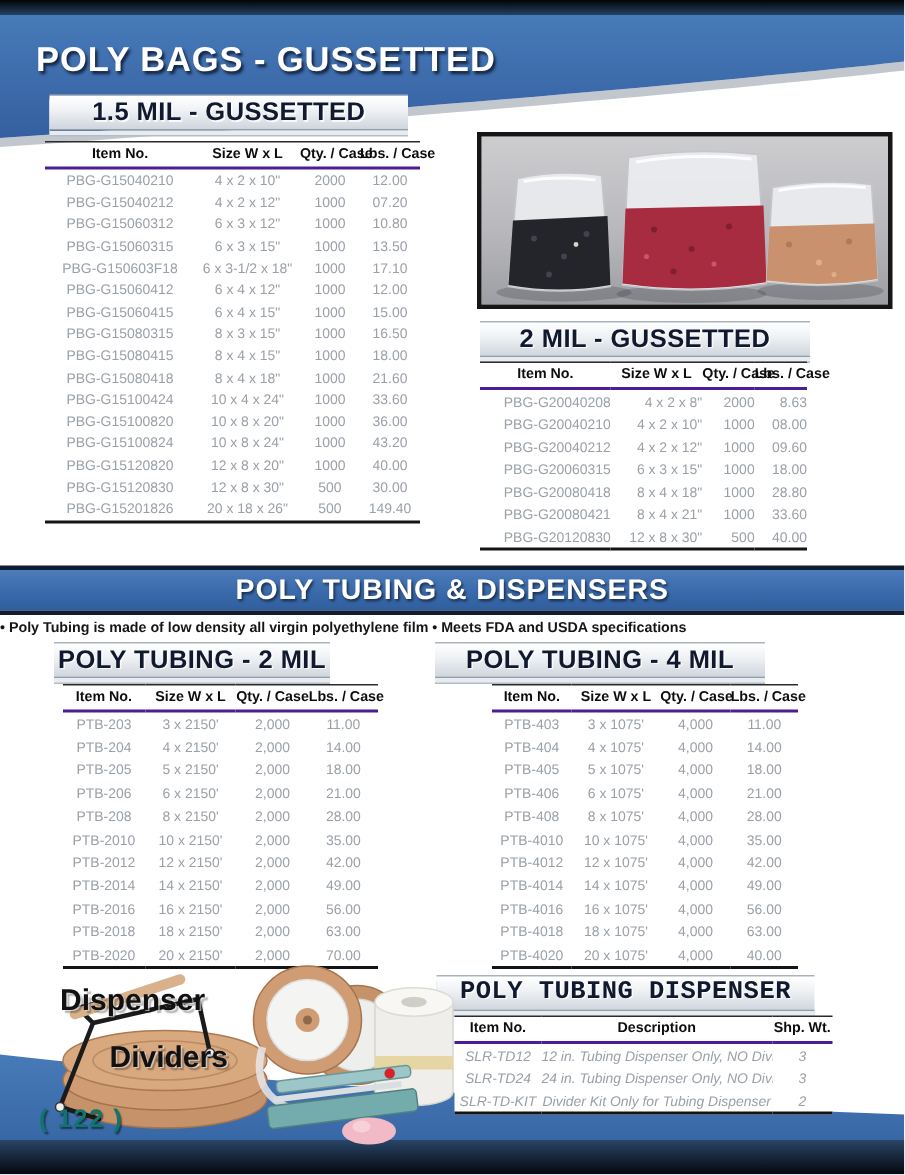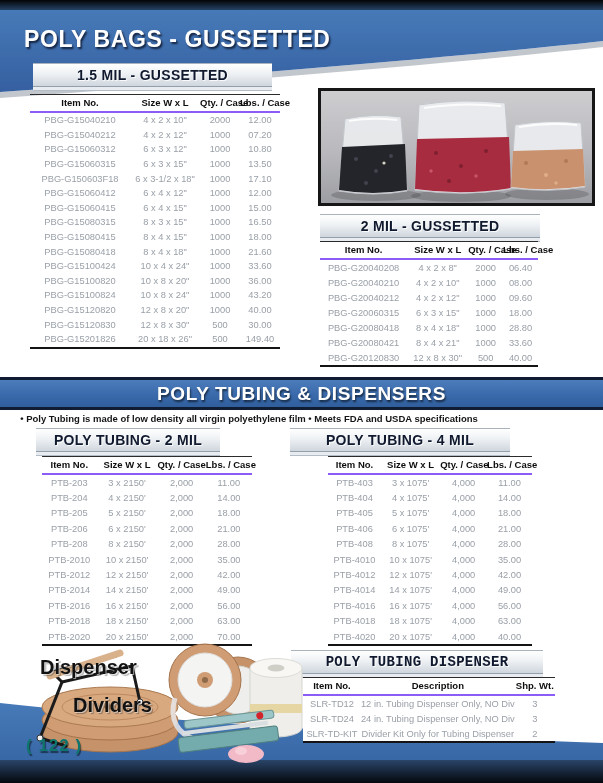--- a/index.html
+++ b/index.html
@@ -8,42 +8,42 @@
 
   
   .hdr-svg{position:absolute;left:0;top:0;z-index:1;}
   .ftr-svg{position:absolute;left:0;top:683px;z-index:1;}
   .page-title{position:absolute;left:24px;top:26px;z-index:2;color:#fff;font-size:23px;font-weight:bold;
     letter-spacing:.6px;text-shadow:1.5px 2px 2px rgba(5,10,25,.75);}
   .page-number{position:absolute;left:26px;top:736px;z-index:5;color:#0f766e;font-size:17px;font-weight:bold;
     letter-spacing:1px;text-shadow:1px 1.5px 1px rgba(0,0,0,.5);}
 
   
-  .bar{position:absolute;height:22px;line-height:22px;text-align:center;font-weight:bold;font-size:14px;
+  .bar{position:absolute;height:22px;line-height:22px;text-align:center;font-weight:bold;font-size:17px;
     color:#10192e;letter-spacing:.3px;z-index:2;
     background:linear-gradient(180deg,#ffffff 0%,#eef1f4 45%,#cfd6dd 100%);
     border-top:1px solid #a9b3be;border-bottom:1px solid #93a0ac;
     box-shadow:0 3px 0 #e8ecf0,0 4px 0 #b3bdc7;}
   .bar span{text-shadow:1px 1px 0 rgba(255,255,255,.8);}
 
   
   table{border-collapse:collapse;table-layout:fixed;position:absolute;z-index:2;
     border-top:1px solid #2b2b2b;border-bottom:2px solid #141414;background:transparent;}
-  th{font-size:9.5px;font-weight:bold;color:#0d0d0d;border-bottom:2px solid #8b5cf6;
+  th{font-size:9.5px;font-weight:bold;color:#0d0d0d;border-bottom:2px solid #4c1d95;
     padding:2px 0 3px 0;text-align:center;white-space:nowrap;}
   td{font-size:9.3px;color:#9aa0a8;text-align:center;height:14.6px;padding:0;white-space:nowrap;overflow:hidden;}
 
   .tbl-g15{left:30px;top:94px;width:250px;}
   .tbl-g20{left:320px;top:241px;width:218px;}
-  .tbl-g20 td{height:15px;}
+  .tbl-g20 td{height:15px;text-align:right;}
   .tbl-t2{left:42px;top:456px;width:210px;}
   .tbl-t4{left:328px;top:456px;width:204px;}
   .tbl-t2 td,.tbl-t4 td{height:15.4px;}
   .tbl-disp{left:303px;top:677px;width:252px;background:#fff;}
-  .tbl-disp td{height:15px;}
+  .tbl-disp td{height:15px;font-style:italic;}
 
   .tbl-g15 th:nth-child(1),.tbl-g15 td:nth-child(1),
   .tbl-g20 th:nth-child(1),.tbl-g20 td:nth-child(1){width:40%;}
   .tbl-g15 th:nth-child(2),.tbl-g15 td:nth-child(2),
   .tbl-g20 th:nth-child(2),.tbl-g20 td:nth-child(2){width:28%;}
   .tbl-g15 th:nth-child(3),.tbl-g15 td:nth-child(3),
   .tbl-g20 th:nth-child(3),.tbl-g20 td:nth-child(3){width:16%;}
   .tbl-g15 th:nth-child(4),.tbl-g15 td:nth-child(4),
   .tbl-g20 th:nth-child(4),.tbl-g20 td:nth-child(4){width:16%;}
 
@@ -59,21 +59,21 @@
   .tbl-disp th:nth-child(1),.tbl-disp td:nth-child(1){width:23%;}
   .tbl-disp th:nth-child(2),.tbl-disp td:nth-child(2){width:61%;}
   .tbl-disp th:nth-child(3),.tbl-disp td:nth-child(3){width:16%;}
 
   
   .band{position:absolute;left:0;top:377px;width:603px;height:27px;z-index:2;
     background:linear-gradient(180deg,#4c7cba 0%,#3a6aab 55%,#305e9d 100%);
     border-top:3px solid #0f1c31;border-bottom:3px solid #0f1c31;
     text-align:center;color:#fff;font-size:19px;font-weight:bold;line-height:27px;letter-spacing:.6px;}
   .band span{text-shadow:1px 1.5px 2px rgba(0,0,0,.6);}
-  .note{position:absolute;left:8px;top:413px;width:482px;z-index:2;text-align:center;
+  .note{position:absolute;left:0;top:413px;width:482px;z-index:2;
     font-size:9.5px;font-weight:bold;color:#151515;}
 
   
   .photo{position:absolute;left:318px;top:88px;width:277px;height:118px;z-index:2;box-sizing:border-box;
     border:3px solid #161616;background:linear-gradient(180deg,#cdcdd0 0%,#b9b9bd 55%,#9d9ea3 100%);}
 
   
   .illus{position:absolute;left:10px;top:636px;width:295px;height:132px;z-index:3;}
   .lbl{position:absolute;z-index:4;font-weight:bold;font-size:20px;color:#111;
     text-shadow:1px 1px 0 rgba(255,255,255,.55),2px 2px 1px rgba(0,0,0,.3);}
@@ -262,21 +262,21 @@
           <th>Size W x L</th>
           <th>Qty. / Case</th>
           <th>Lbs. / Case</th>
         </tr>
       </thead>
       <tbody>
         <tr>
           <td>PBG-G20040208</td>
           <td>4 x 2 x 8"</td>
           <td>2000</td>
-          <td>06.40</td>
+          <td>8.63</td>
         </tr>
         <tr>
           <td>PBG-G20040210</td>
           <td>4 x 2 x 10"</td>
           <td>1000</td>
           <td>08.00</td>
         </tr>
         <tr>
           <td>PBG-G20040212</td>
           <td>4 x 2 x 12"</td>

